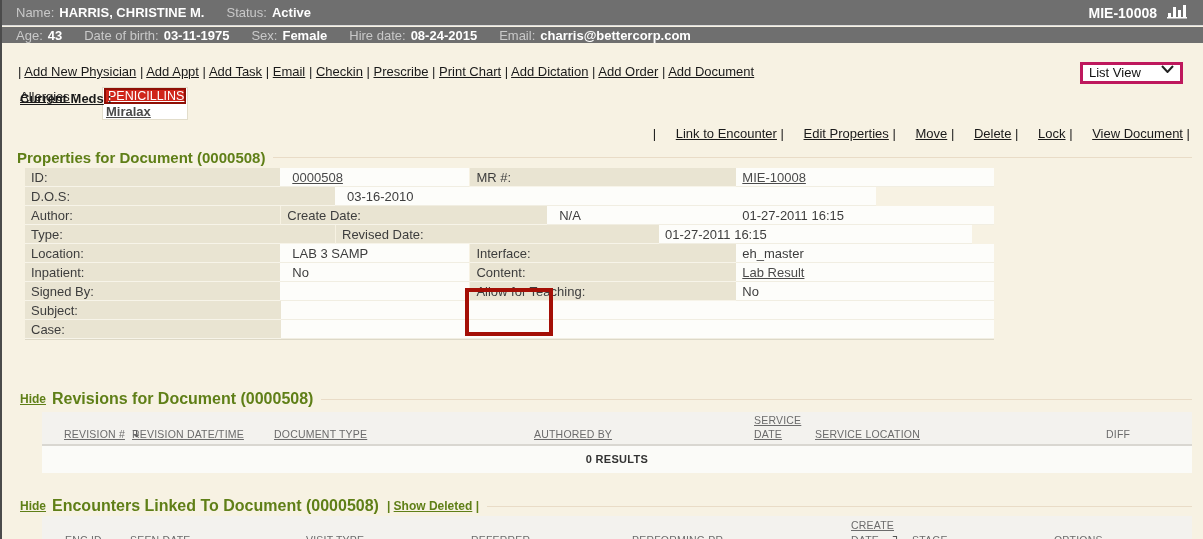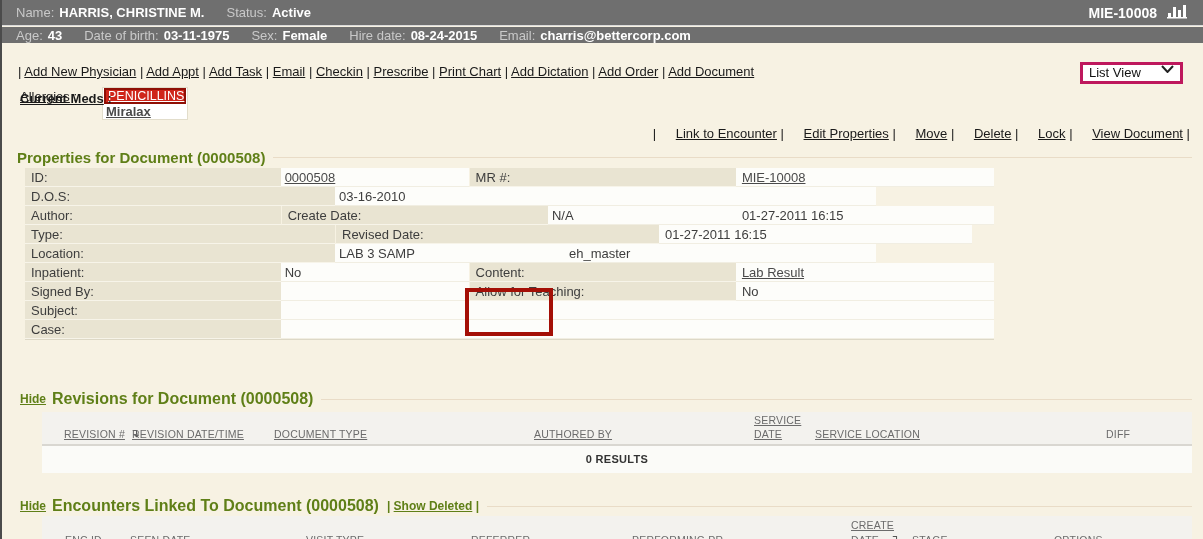--- a/index.html
+++ b/index.html
@@ -66,21 +66,21 @@
   .show-del a { color:#5f7f17; text-decoration:underline; cursor:pointer; }
   .show-del::before { content:"| "; }
   .show-del::after { content:" |"; }
 
   
   .props { position:absolute; left:15px; top:168px; width:969px;
     border-bottom:1px solid #ddd8c6;margin-left:8px; }
   .prow { display:flex; height:19px; font-size:13px; line-height:19px; color:#3d3d3d; }
   .prow .cell { height:19px; overflow:hidden; white-space:nowrap; }
   .pl1 { width:310px; background:#e9e4d2; border-bottom:1px solid #f7f4e9; padding-left:6px; }
-  .pv1 { width:228px; background:#fdfdfa; border-bottom:1px solid #f1eee2; padding-left:4px; }
+  .pv1 { width:228px; background:#fdfdfa; border-bottom:1px solid #f1eee2; padding-left:12px; }
   .pl2 { width:323px; background:#e9e4d2; border-bottom:1px solid #f7f4e9; padding-left:6px;
          margin-left:1px; }
   .pv2 { width:313px; background:#fdfdfa; border-bottom:1px solid #f1eee2; padding-left:6px; }
   .props a { color:#4a4a4a; text-decoration:underline; cursor:pointer; }
   .sig-icon { display:inline-block; vertical-align:2px; margin-left:3px; }
 
   
   .annotation { position:absolute; left:463px; top:288px; width:88px; height:48px;
     border:4px solid #a40f06; z-index:50; pointer-events:none; }
 
@@ -205,20 +205,21 @@
       <div class="cell pv2">01-27-2011 16:15</div>
     </div>
     <div class="prow">
       <div class="cell pl1">Type:</div>
       <div class="cell pl2">Revised Date:</div>
       <div class="cell pv2">01-27-2011 16:15</div>
     </div>
     <div class="prow">
       <div class="cell pl1">Location:</div>
       <div class="cell pv1">LAB 3 SAMP</div>
+      <div class="cell pl2">Interface:</div>
       <div class="cell pv2">eh_master</div>
     </div>
     <div class="prow">
       <div class="cell pl1">Inpatient:</div>
       <div class="cell pv1">No</div>
       <div class="cell pl2">Content:</div>
       <div class="cell pv2"><a>Lab Result</a></div>
     </div>
     <div class="prow">
       <div class="cell pl1">Signed By:</div>

